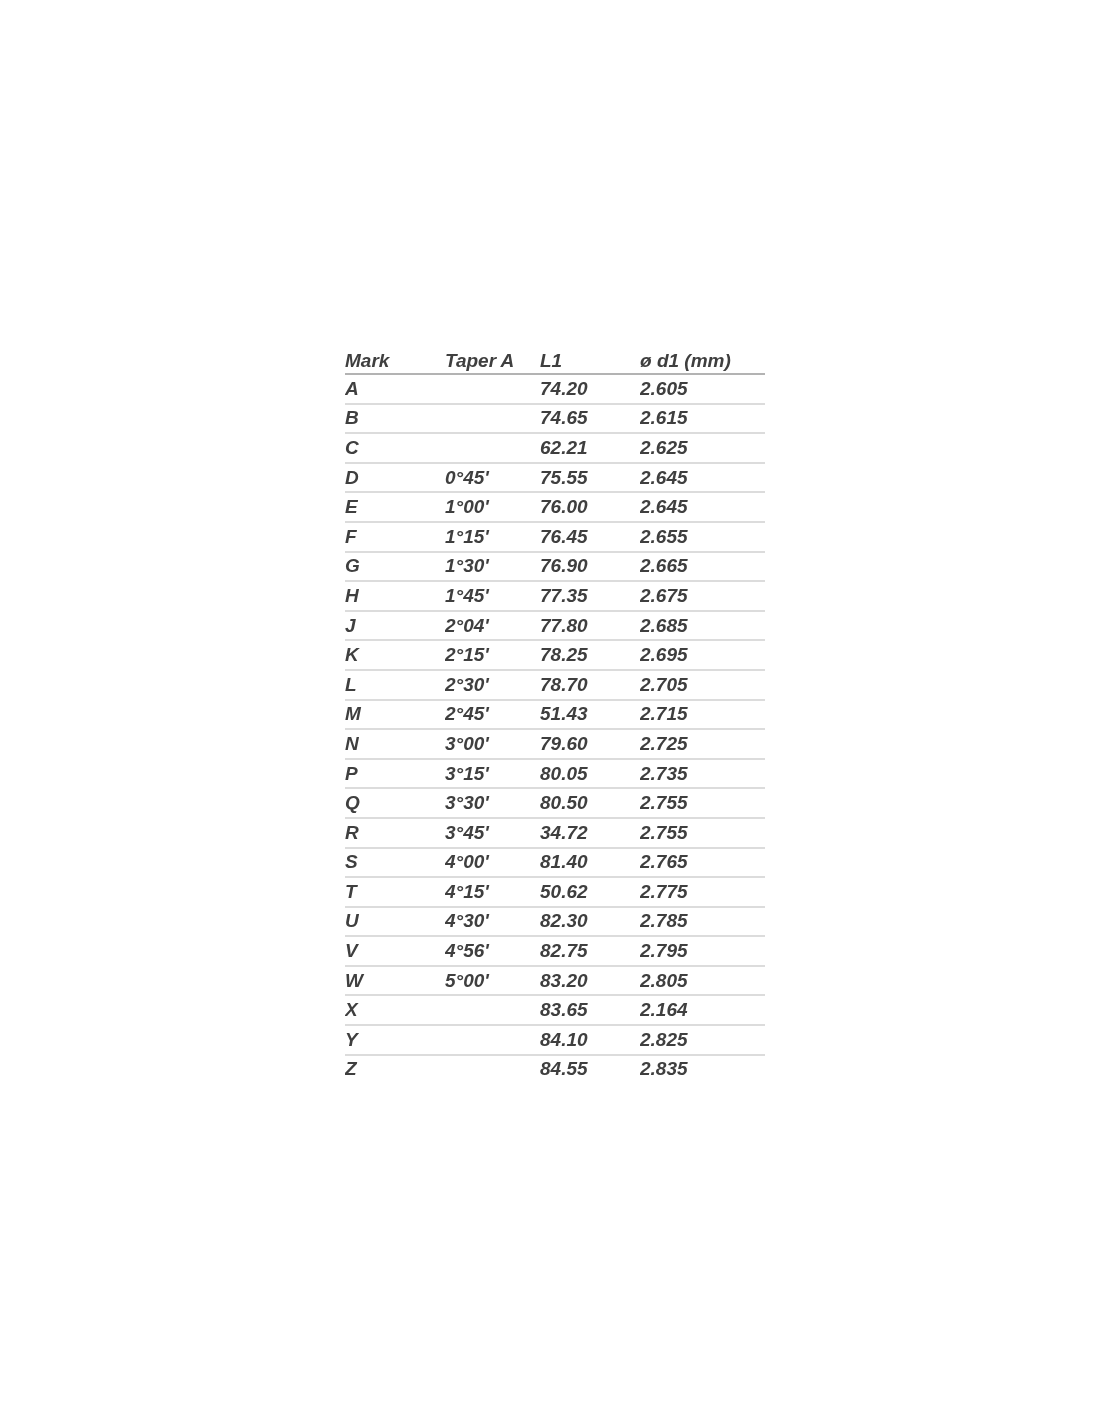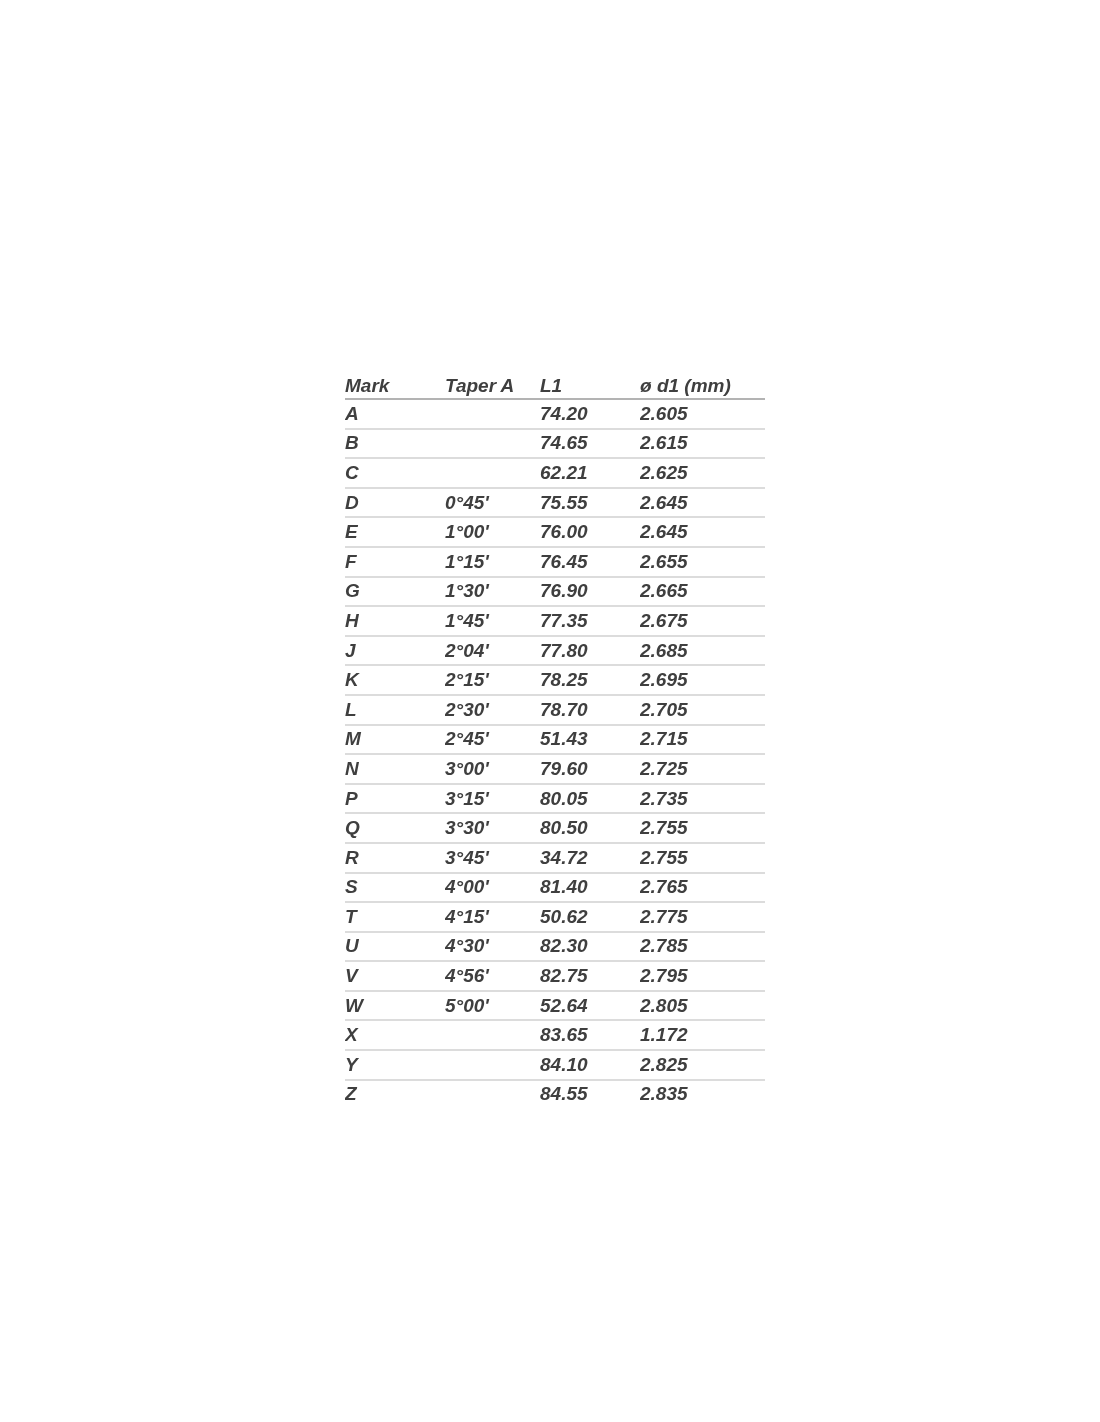--- a/index.html
+++ b/index.html
@@ -12,21 +12,20 @@
     height: 1422px;
     position: relative;
     font-family: "Liberation Sans", sans-serif;
     overflow: hidden;
   }
   .table-wrap {
     position: absolute;
     left: 345px;
     top: 348px;
     width: 420px;
-    margin-top: 25px;
   }
   table.spec-table {
     width: 100%;
     border-collapse: collapse;
     table-layout: fixed;
   }
   table.spec-table col.c-mark  { width: 100px; }
   table.spec-table col.c-taper { width: 95px; }
   table.spec-table col.c-l1    { width: 100px; }
   table.spec-table col.c-d1    { width: 125px; }
@@ -191,28 +190,28 @@
         </tr>
         <tr>
           <td>V</td>
           <td>4°56'</td>
           <td>82.75</td>
           <td>2.795</td>
         </tr>
         <tr>
           <td>W</td>
           <td>5°00'</td>
-          <td>52.64</td>
+          <td>83.20</td>
           <td>2.805</td>
         </tr>
         <tr>
           <td>X</td>
           <td></td>
           <td>83.65</td>
-          <td>1.172</td>
+          <td>2.164</td>
         </tr>
         <tr>
           <td>Y</td>
           <td></td>
           <td>84.10</td>
           <td>2.825</td>
         </tr>
         <tr>
           <td>Z</td>
           <td></td>

